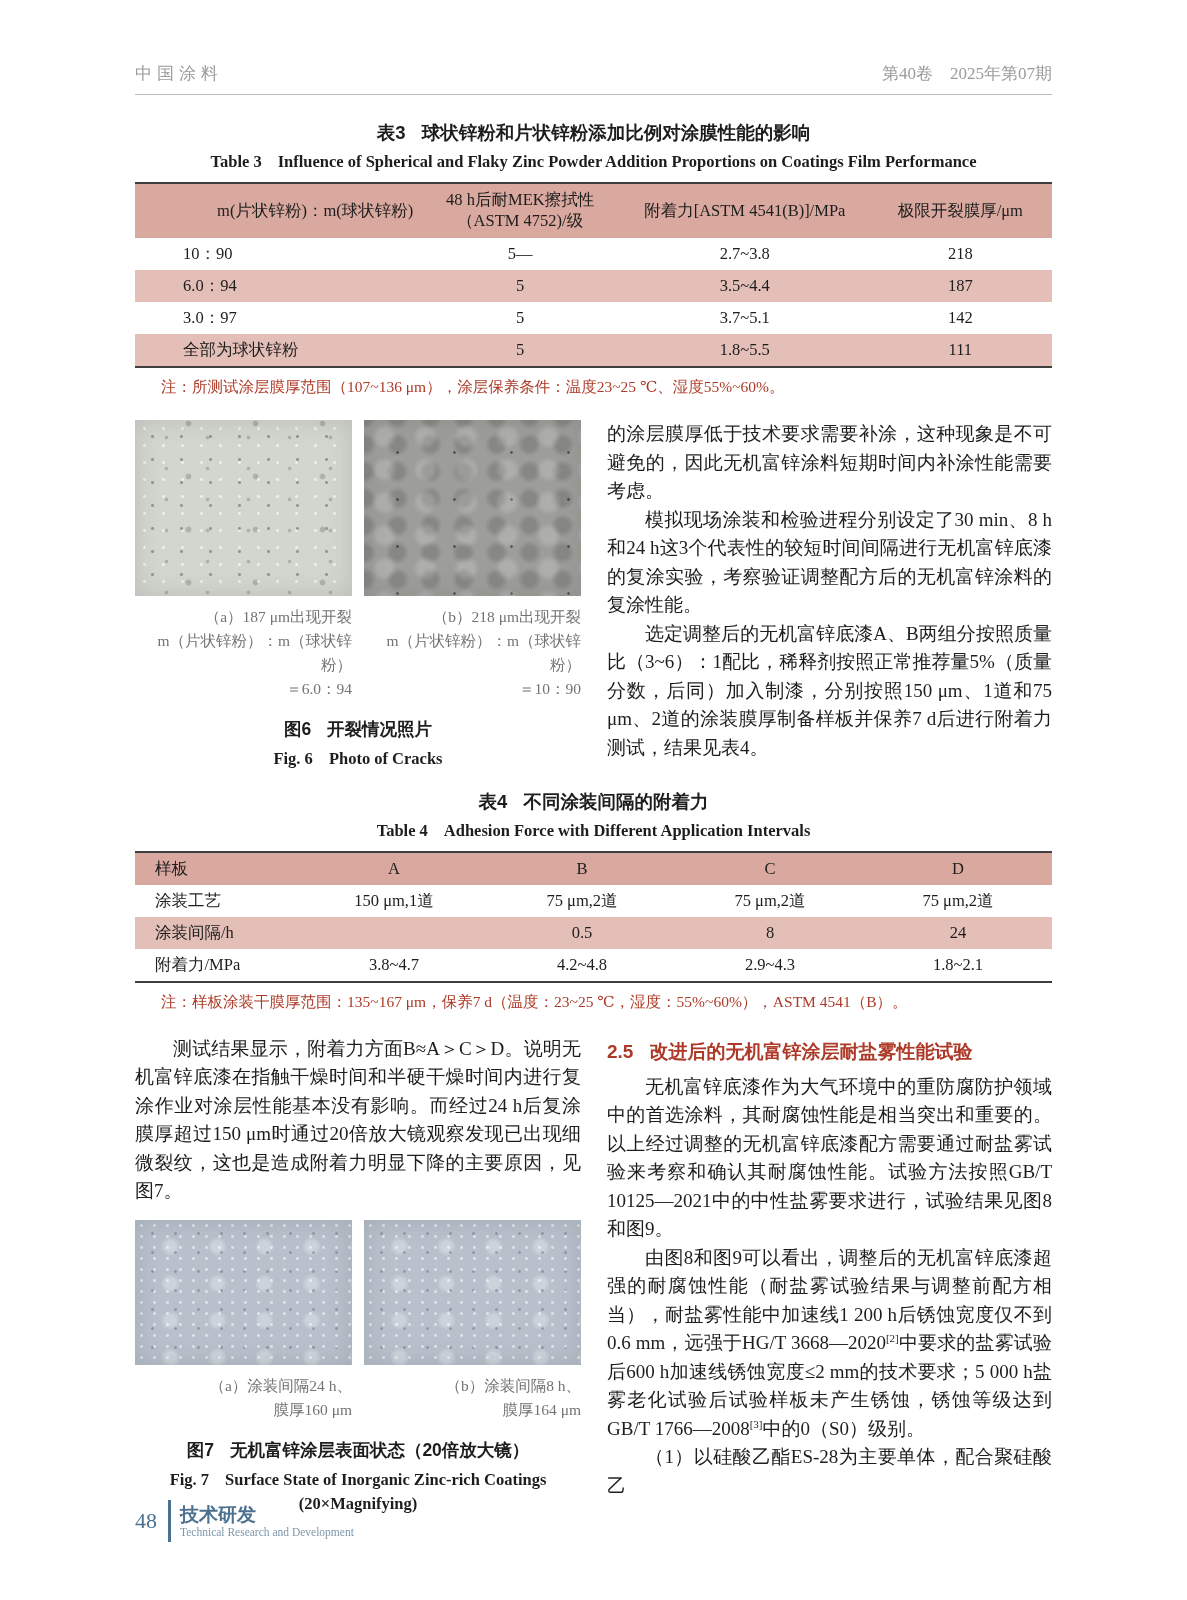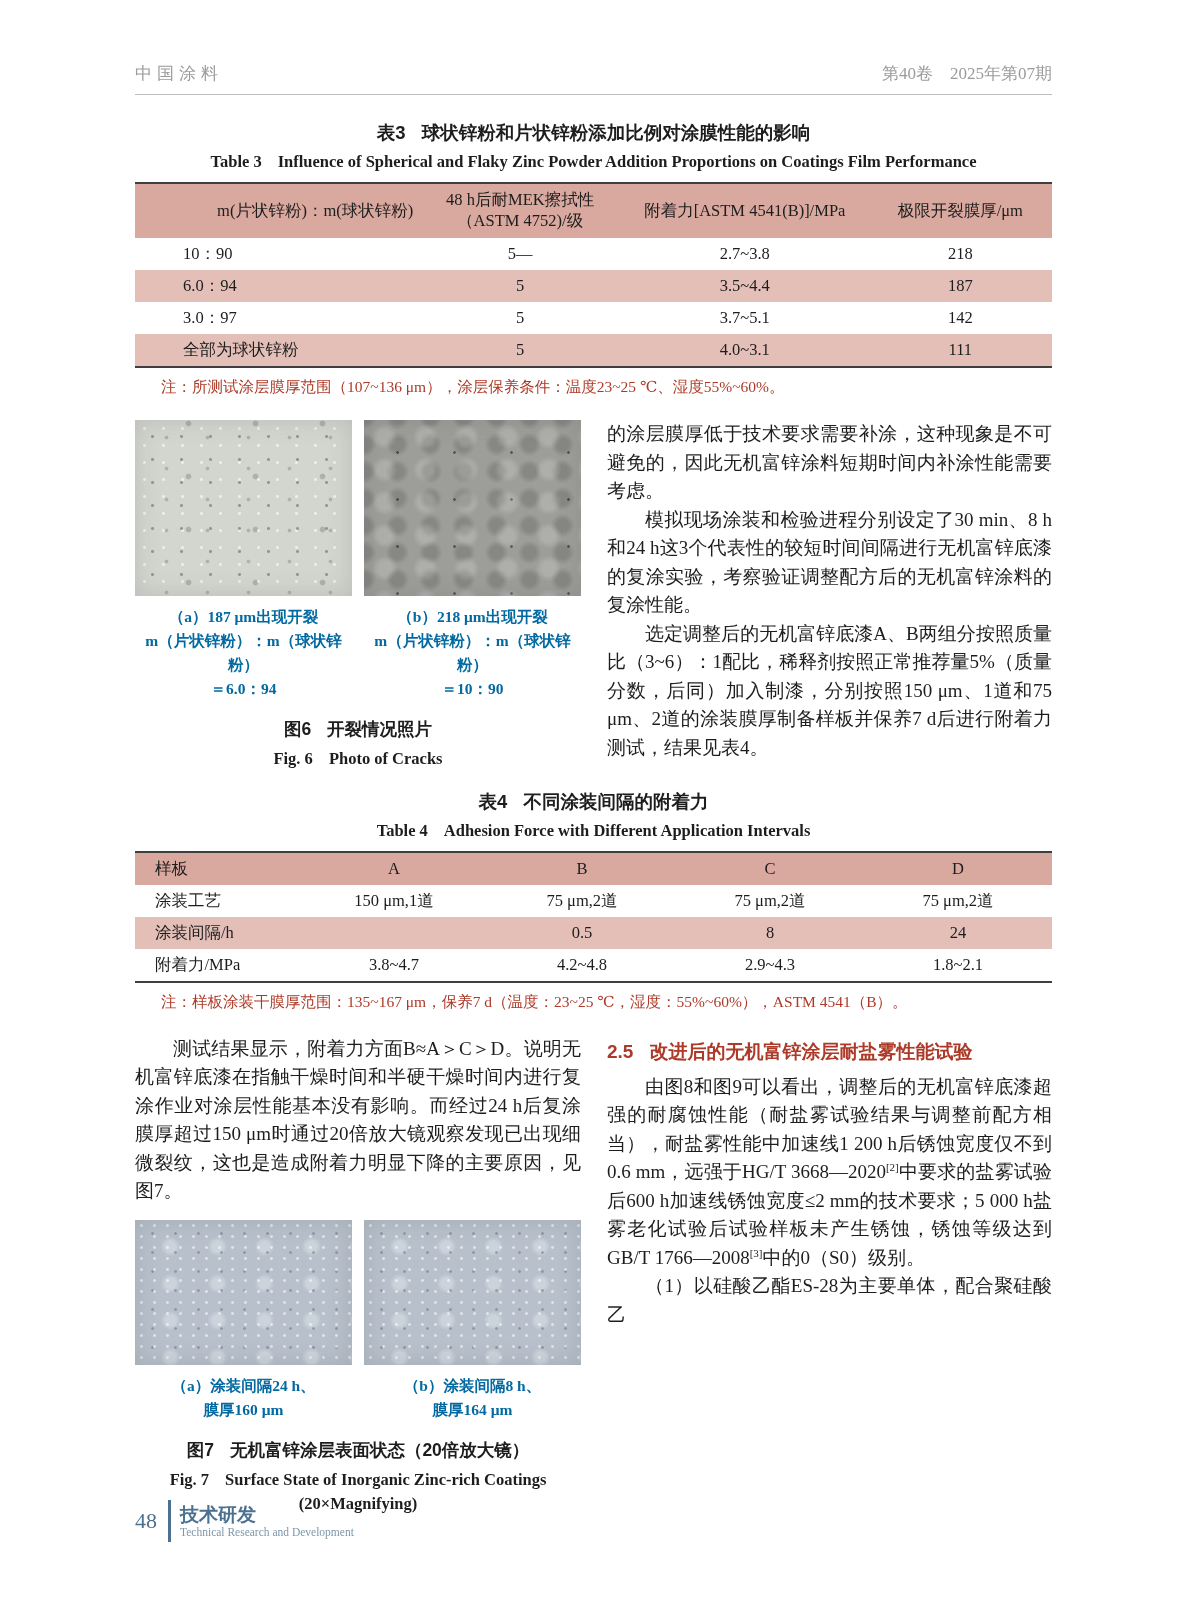--- a/index.html
+++ b/index.html
@@ -71,21 +71,21 @@
   }
   .tex-blue-grain {
     background-color:#b7c0cb;
     background-image:
       radial-gradient(circle, rgba(255,255,255,.55) 1px, transparent 1.8px),
       radial-gradient(circle, rgba(70,80,95,.35) 1px, transparent 1.7px),
       radial-gradient(circle, rgba(230,235,240,.45) 5px, transparent 10px);
     background-size:13px 11px, 23px 19px, 47px 37px;
     background-position:0 0, 6px 4px, 12px 8px;
   }
-  .figcap { color:#0369a1; font-size:15.5px; text-align:center; line-height:1.55; margin-top:9px;font-weight:bold; }
+  .figcap { color:#737373; font-size:15.5px; text-align:right; line-height:1.55; margin-top:9px; }
   .fig-title-zh {
     text-align:center; font-family:"Liberation Sans","DejaVu Sans",sans-serif;
     font-weight:bold; font-size:17.5px; margin-top:16px;
   }
   .fig-title-en { text-align:center; font-weight:bold; font-size:16.5px; margin-top:6px; line-height:1.45; }
   
   .sec-head {
     color:#ad3a28; font-family:"Liberation Sans","DejaVu Sans",sans-serif;
     font-weight:bold; font-size:19px; margin:4px 0 8px 0;
   }
@@ -155,21 +155,21 @@
       </tr>
       <tr>
         <td class="c1">3.0：97</td>
         <td>5</td>
         <td>3.7~5.1</td>
         <td>142</td>
       </tr>
       <tr>
         <td class="c1">全部为球状锌粉</td>
         <td>5</td>
-        <td>4.0~3.1</td>
+        <td>1.8~5.5</td>
         <td>111</td>
       </tr>
     </tbody>
   </table>
   <div class="tbl-note">注：所测试涂层膜厚范围（107~136 μm），涂层保养条件：温度23~25 ℃、湿度55%~60%。</div>
 
   <div class="cols">
     <div class="col">
       <div class="figrow">
         <div class="figcell">
@@ -276,20 +276,21 @@
       </div>
       <div class="fig-title-en">
         <span class="title-label">Fig. 7</span><span>Surface State of Inorganic Zinc-rich Coatings</span>
         <span style="display:block">(20×Magnifying)</span>
       </div>
     </div>
     <div class="col">
       <div class="sec-head">
         <span class="num">2.5</span><span>改进后的无机富锌涂层耐盐雾性能试验</span>
       </div>
+      <p class="para indent">无机富锌底漆作为大气环境中的重防腐防护领域中的首选涂料，其耐腐蚀性能是相当突出和重要的。以上经过调整的无机富锌底漆配方需要通过耐盐雾试验来考察和确认其耐腐蚀性能。试验方法按照GB/T 10125—2021中的中性盐雾要求进行，试验结果见图8和图9。</p>
       <p class="para indent"><span>由图8和图9可以看出，调整后的无机富锌底漆超强的耐腐蚀性能（耐盐雾试验结果与调整前配方相当），耐盐雾性能中加速线1 200 h后锈蚀宽度仅不到0.6 mm，远强于HG/T 3668—2020</span><sup>[2]</sup><span>中要求的盐雾试验后600 h加速线锈蚀宽度≤2 mm的技术要求；5 000 h盐雾老化试验后试验样板未产生锈蚀，锈蚀等级达到GB/T 1766—2008</span><sup>[3]</sup><span>中的0（S0）级别。</span></p>
       <p class="para indent">（1）以硅酸乙酯ES-28为主要单体，配合聚硅酸乙</p>
     </div>
   </div>
 
   <div class="footer">
     <span class="footer-page">48</span>
     <span class="footer-bar"></span>
     <span>
       <span class="footer-zh" style="display:block">技术研发</span>

